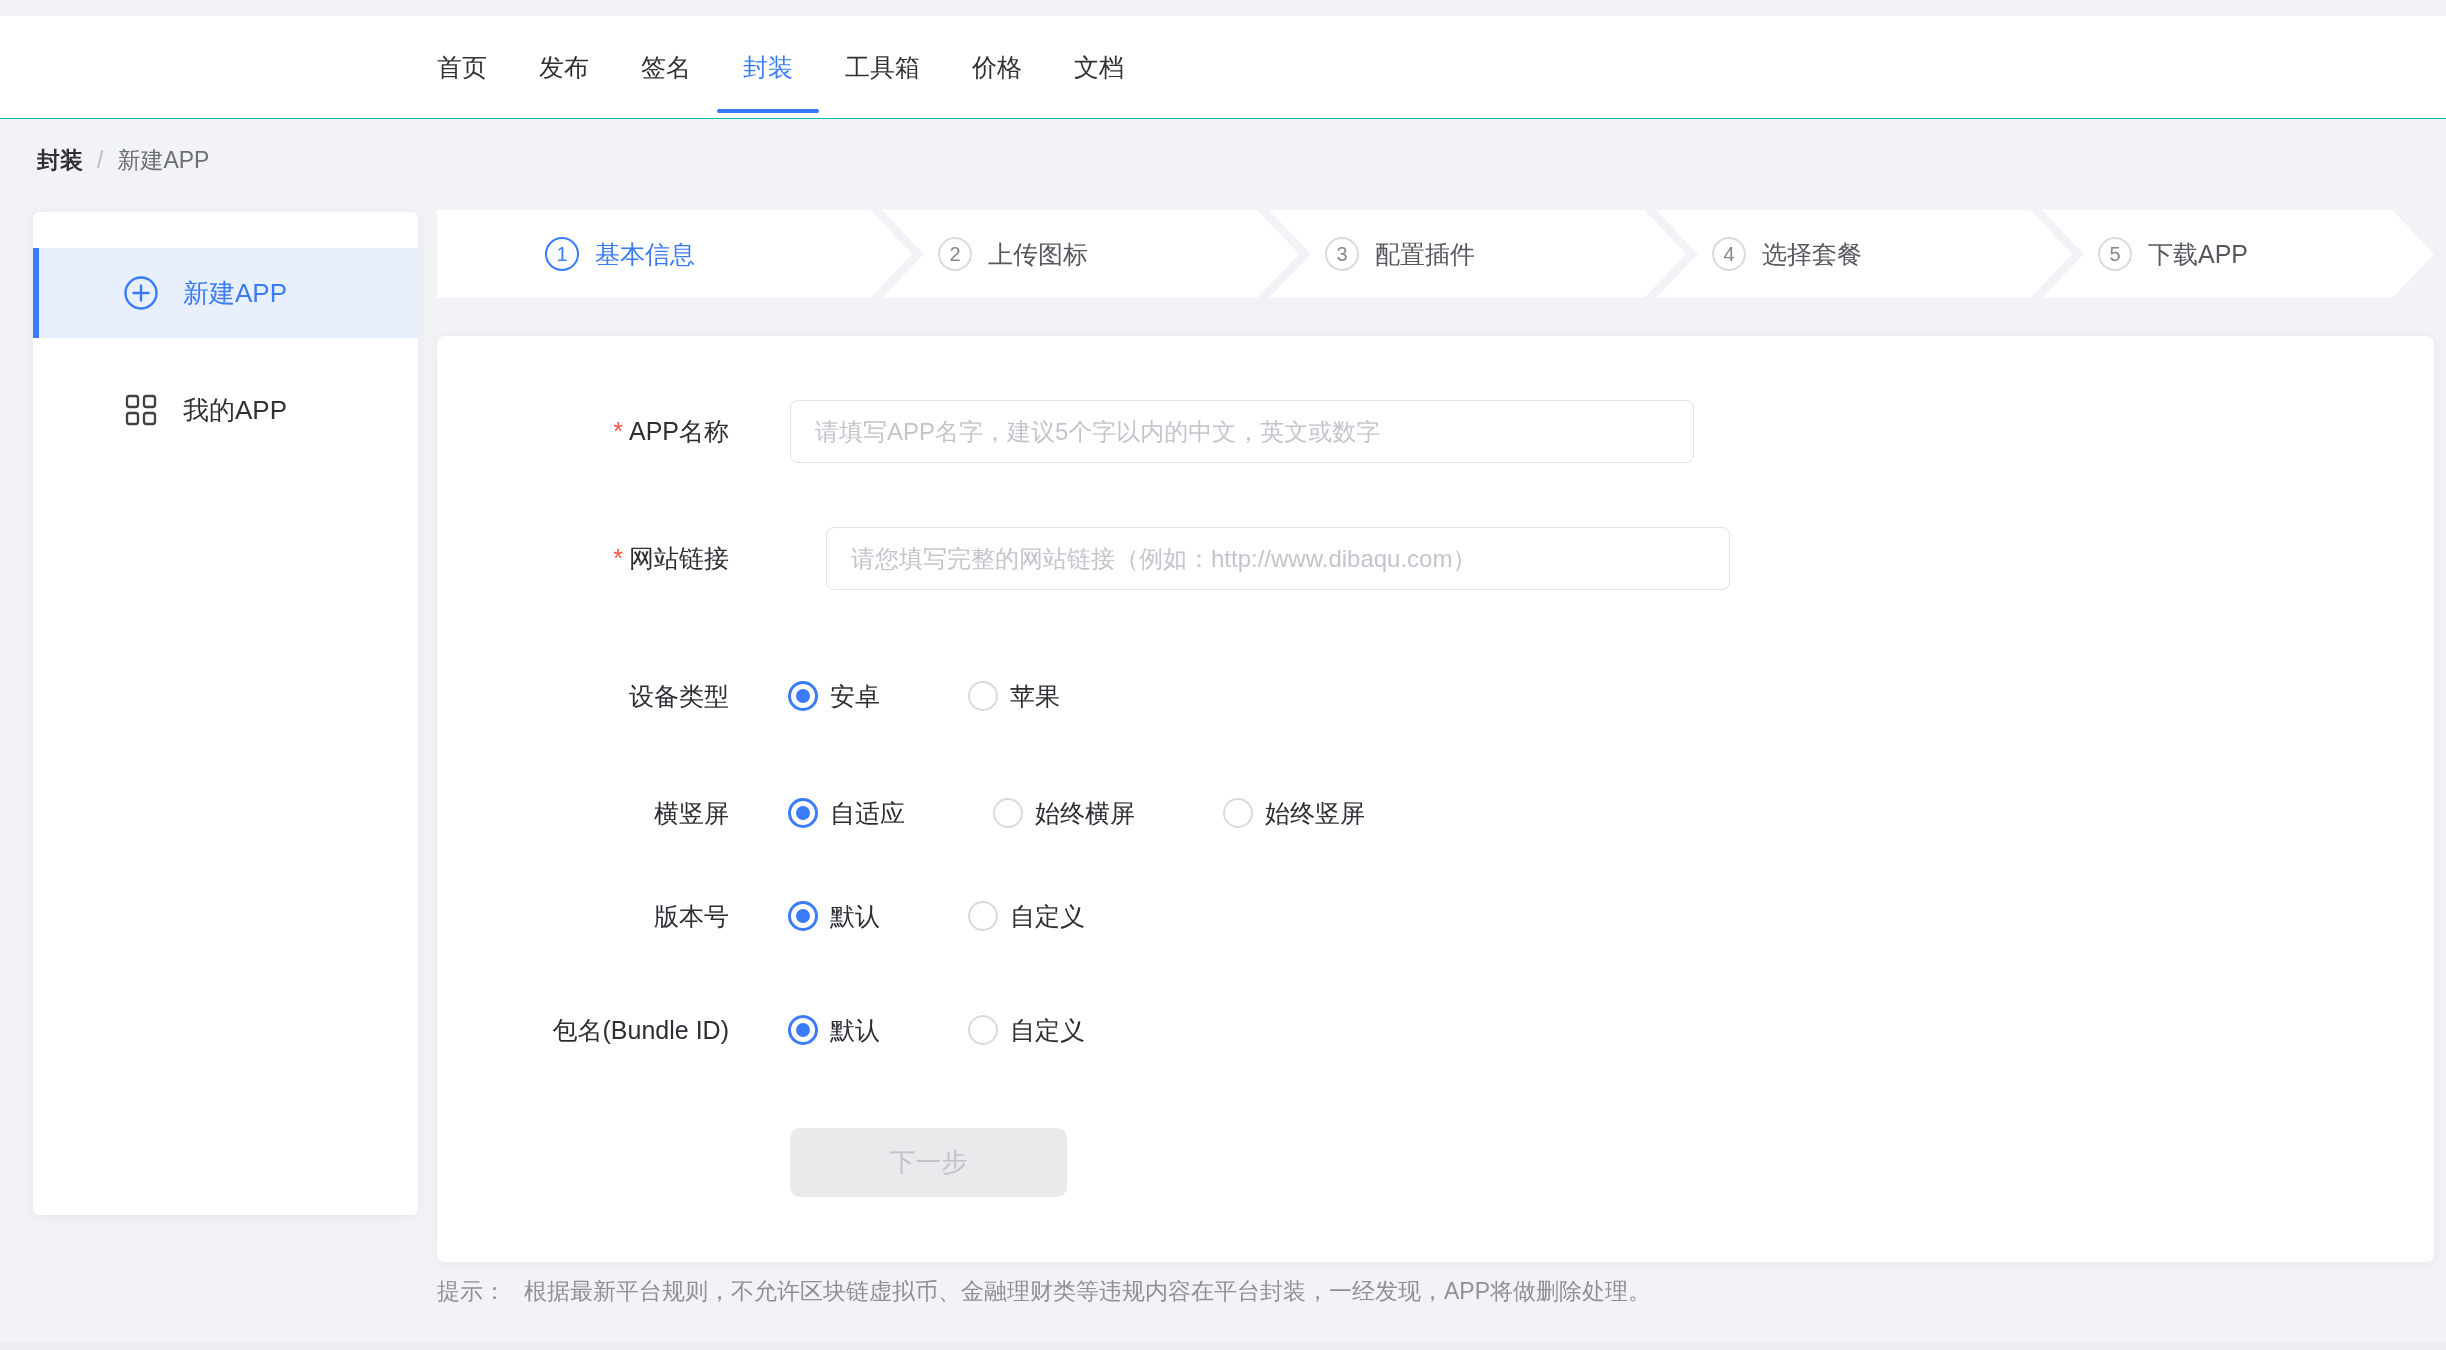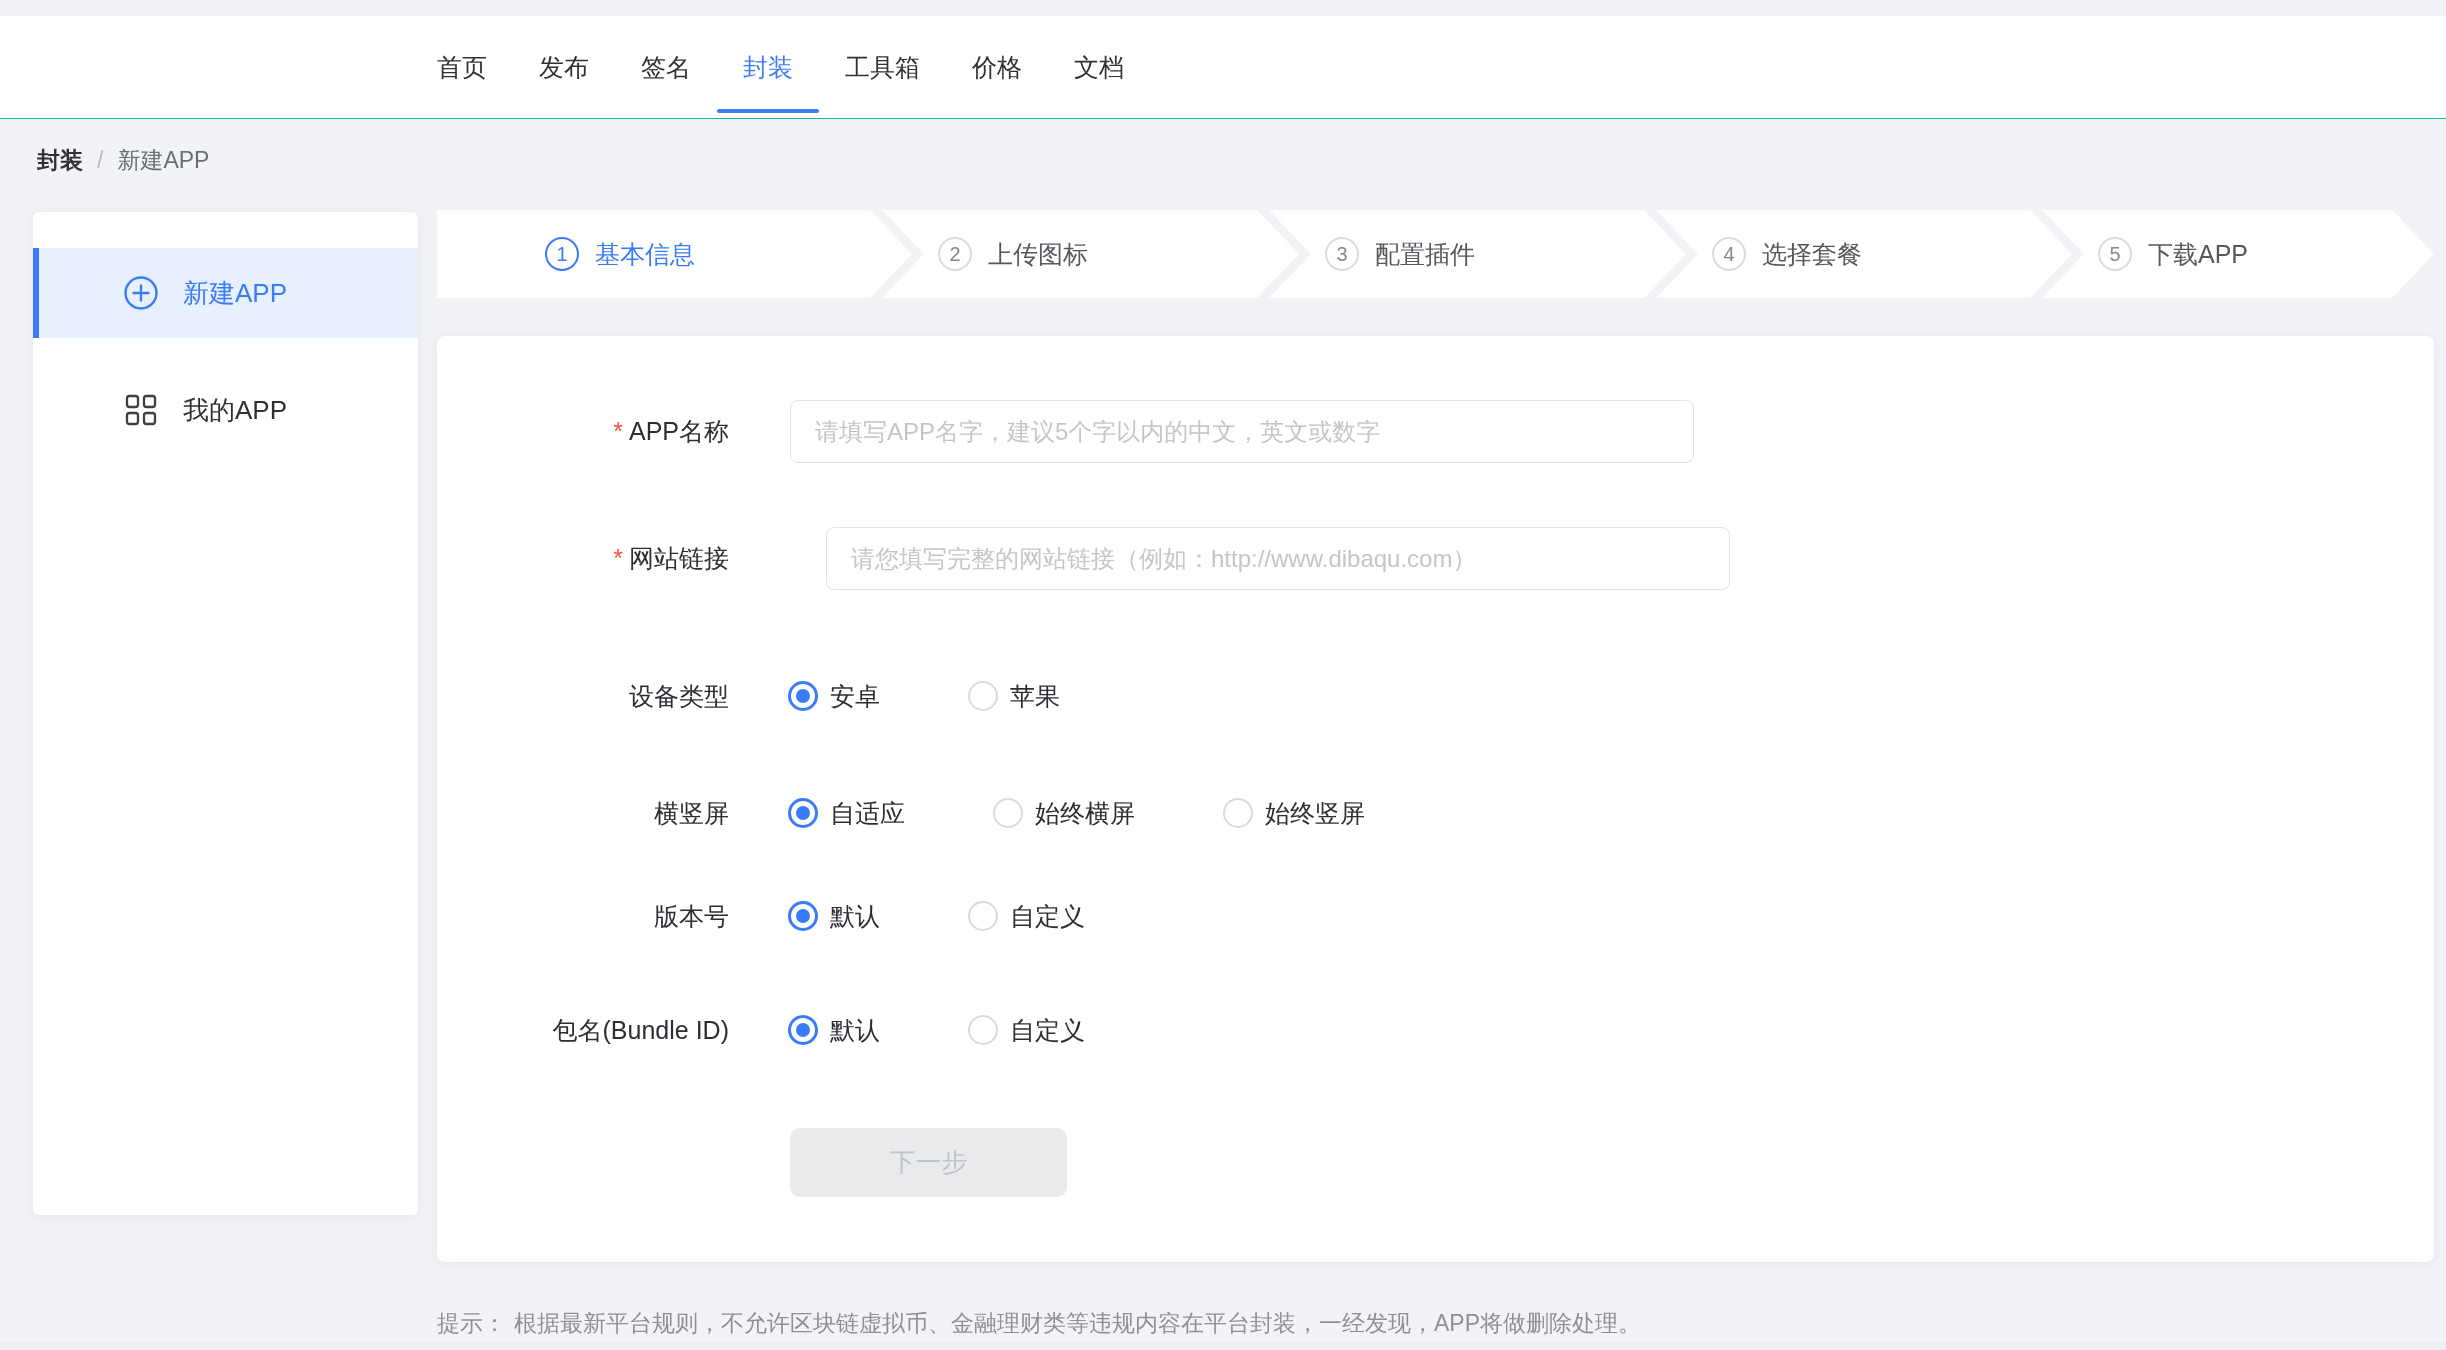--- a/index.html
+++ b/index.html
@@ -127,22 +127,22 @@
   .radio-label { margin-left:12px; font-size:25px; color:#2b2e33; }
 
   .next-btn {
     margin-left:353px; width:277px; height:69px; border:none; border-radius:10px;
     background:#e9eaec; color:#c0c3c8; font-size:26px; cursor:not-allowed;
     font-family:inherit;
   }
 
   
   .tip {
-    position:absolute; left:437px; top:1308px; font-size:23px; color:#8e9095;
-    display:flex; gap:8px; white-space:nowrap;
+    position:absolute; left:437px; top:1276px; font-size:23px; color:#8e9095;
+    display:flex; gap:18px; white-space:nowrap;
   }
 
   .bottom-band {
     position:absolute; left:0; bottom:0; width:2446px; height:8px; background:#eceef2;
   }
 </style>
 </head>
 <body>
 
 <div class="header">

